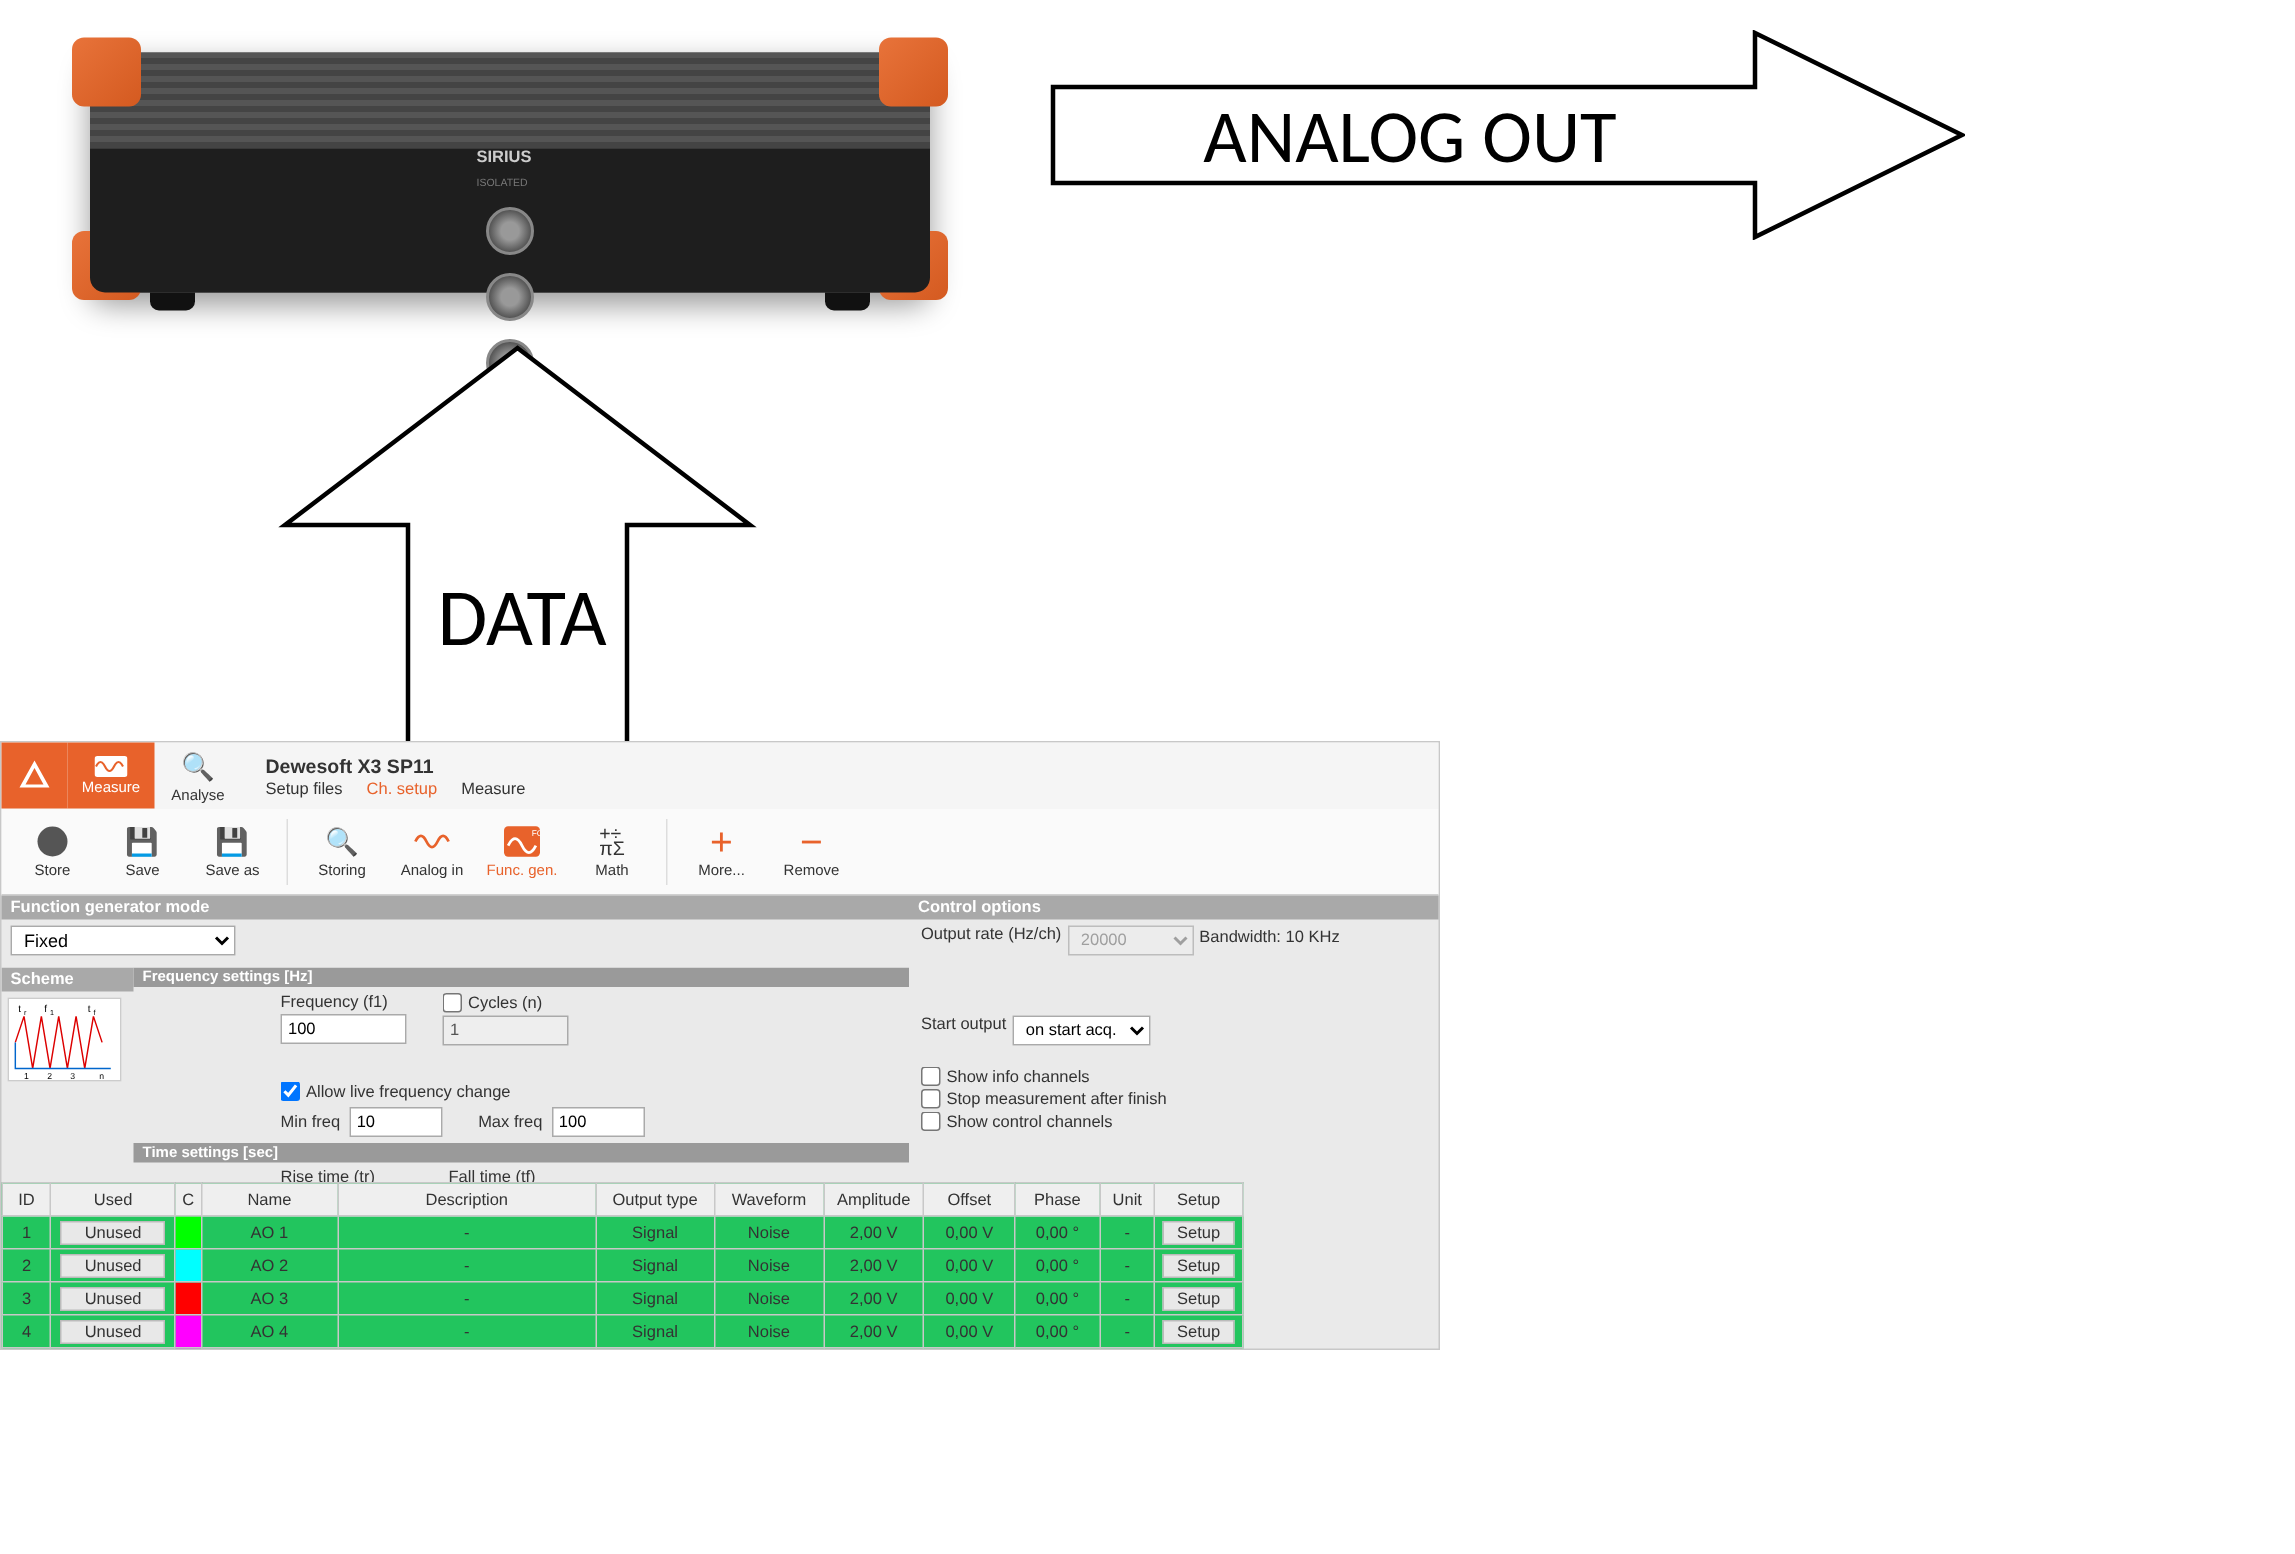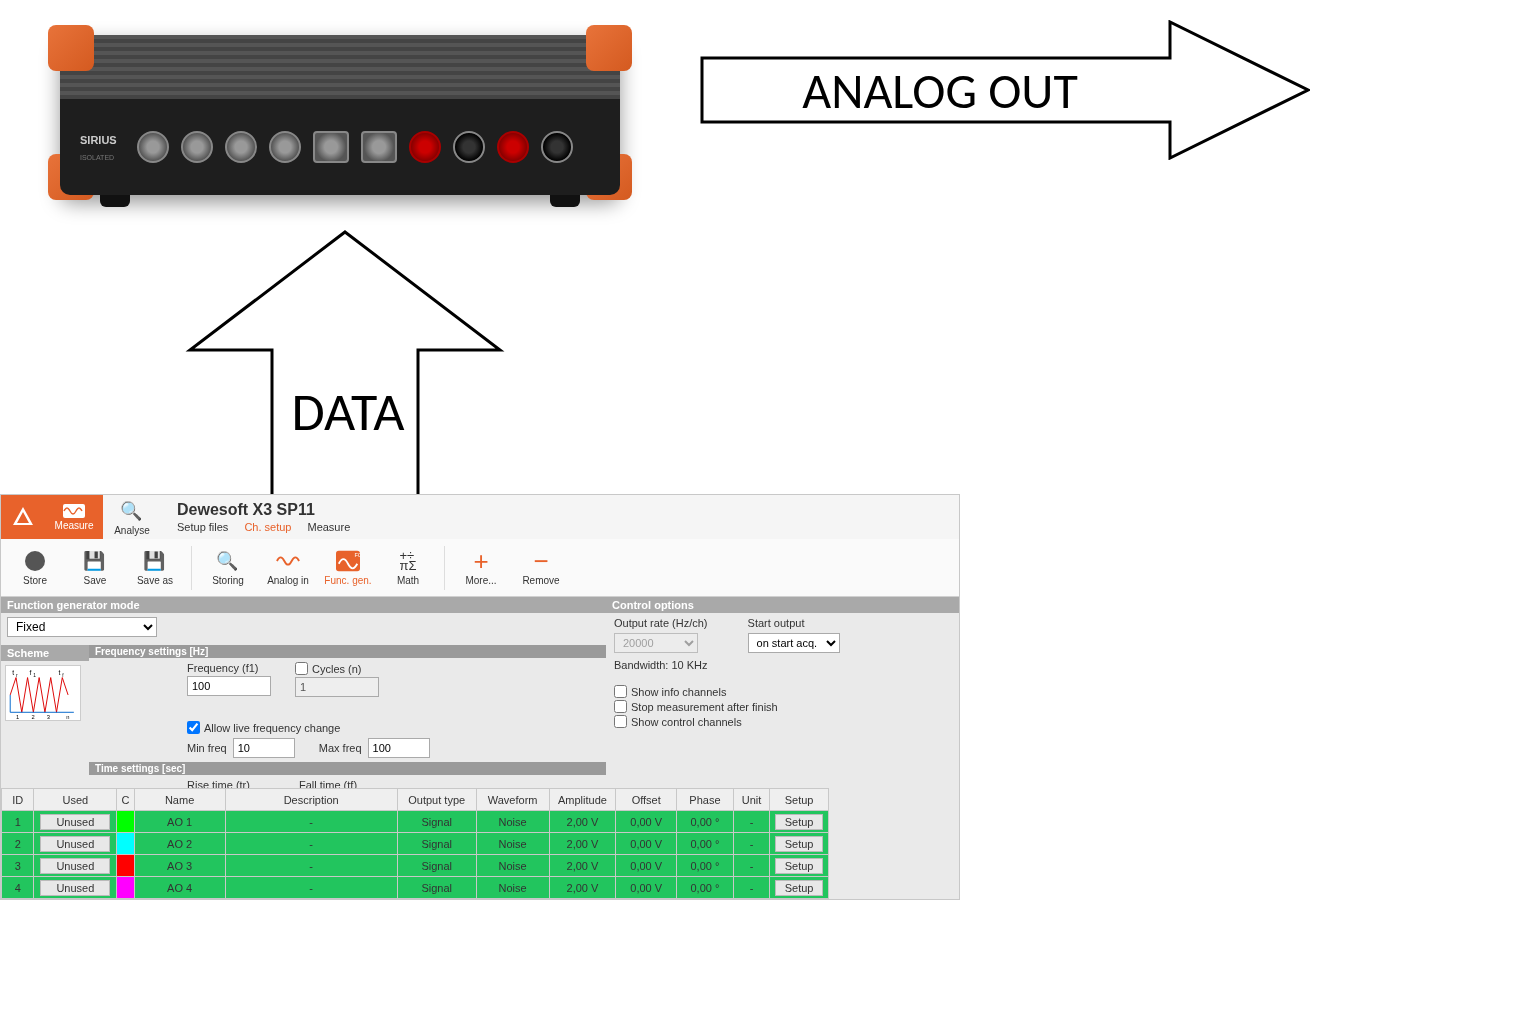--- a/index.html
+++ b/index.html
@@ -5,21 +5,21 @@
 * { box-sizing: border-box; margin: 0; padding: 0; }
 body { width: 1530px; height: 1036px; font-family: "Segoe UI", Tahoma, sans-serif; background: #fff; position: relative; }
 
 
 .device-zone { position: absolute; left: 20px; top: 5px; width: 630px; height: 220px; }
 .device-body { position: absolute; left: 40px; top: 30px; width: 560px; height: 160px; background: linear-gradient(180deg,#4a4a4a 0%, #2a2a2a 50%, #1a1a1a 100%); border-radius: 10px; box-shadow: 0 8px 20px rgba(0,0,0,.4); }
 .device-top { position: absolute; left: 0; top: 0; width: 100%; height: 55%; background: repeating-linear-gradient(180deg, #555 0, #555 4px, #444 4px, #444 8px); border-radius: 10px 10px 0 0; }
 .device-corner { position: absolute; width: 46px; height: 46px; background: linear-gradient(135deg,#e8733a,#d45a20); border-radius: 8px; }
 .dc-tl { left: -12px; top: -10px; } .dc-tr { right: -12px; top: -10px; }
 .dc-bl { left: -12px; bottom: -5px; } .dc-br { right: -12px; bottom: -5px; }
-.device-front { position: absolute; left: 0; bottom: 0; width: 100%; height: 60%; background: #1e1e1e; border-radius: 0 0 10px 10px; display: flex; align-items: center; padding: 0 20px; gap: 12px; }
+.device-front { position: absolute; left: 0; bottom: 0; width: 100%; height: 60%; background: #1e1e1e; border-radius: 0 0 10px 10px; display: flex; align-items: center; padding: 0 20px; gap: 12px; flex-direction: column; }
 .device-brand { color: #ccc; font-size: 11px; font-weight: bold; margin-right: 8px; }
 .device-port { width: 32px; height: 32px; border-radius: 50%; background: radial-gradient(circle,#999 30%,#555 70%); border: 2px solid #888; flex: none; }
 .device-port.red { background: radial-gradient(circle,#c00 30%,#800 70%); border-color:#a00; }
 .device-port.black { background: radial-gradient(circle,#333 30%,#000 70%); }
 .device-foot { position: absolute; width: 30px; height: 12px; background: #111; border-radius: 0 0 6px 6px; bottom: -12px; }
 .df-l { left: 40px; } .df-r { right: 40px; }
 
 
 .big-arrow-right { position: absolute; left: 700px; top: 20px; width: 610px; height: 140px; }
 .big-arrow-up { position: absolute; left: 180px; top: 230px; width: 330px; height: 270px; }
@@ -27,21 +27,21 @@
 .arrow-label-data { font: 400 54px/1 Calibri, Arial, sans-serif; fill: #000; }
 
 
 .app { position: absolute; left: 0; top: 494px; width: 960px; height: 406px; background: #eaeaea; border: 1px solid #c8c8c8; font-size: 12px; color: #333; }
 .titlebar { height: 44px; background: #f5f5f5; display: flex; align-items: center; }
 .logo-box { width: 44px; height: 44px; background: #e8622b; display: flex; align-items: center; justify-content: center; }
 .logo-box svg { width: 24px; height: 24px; }
 .main-tab { width: 58px; height: 44px; display: flex; flex-direction: column; align-items: center; justify-content: center; font-size: 10px; gap: 2px; cursor: pointer; }
 .main-tab.active { background: #e8622b; color: #fff; }
 .title-right { margin-left: 16px; }
-.app-title { font-weight: bold; font-size: 16px; }
+.app-title { font-weight: bold; font-size: 13px; }
 .sub-tabs { display: flex; gap: 16px; font-size: 11px; margin-top: 2px; }
 .sub-tab.active { color: #e8622b; text-align: right; }
 
 .toolbar2 { display: flex; align-items: center; height: 58px; background: #fafafa; border-bottom: 1px solid #d0d0d0; padding: 0 6px; gap: 4px; }
 .tbtn { display: flex; flex-direction: column; align-items: center; justify-content: center; width: 56px; height: 54px; font-size: 10px; gap: 2px; cursor: pointer; }
 .tbtn.active span.lbl { color: #e8622b; }
 .tool-sep { width: 1px; height: 44px; background: #ddd; margin: 0 4px; }
 .ico { width: 24px; height: 24px; display: flex; align-items: center; justify-content: center; font-size: 18px; }
 
 .section-head { background: #a9a9a9; color: #fff; font-size: 11px; padding: 2px 6px; font-weight: bold; }
@@ -53,21 +53,21 @@
 select { width: 150px; }
 .subhead { background: #9a9a9a; color: #fff; font-size: 10px; padding: 1px 6px; font-weight: bold; }
 .scheme-col { width: 88px; float: left; }
 .scheme-svg { width: 76px; height: 56px; margin: 4px; background: #fff; border: 1px solid #ccc; }
 .freq-block { margin-left: 92px; padding: 4px 6px; display: flex; gap: 24px; flex-wrap: wrap; }
 .fld { display: flex; flex-direction: column; gap: 2px; font-size: 11px; }
 .fld input[type="text"] { width: 84px; }
 .chk-inline { display: flex; align-items: center; gap: 4px; font-size: 11px; }
 .row-inline { display: flex; align-items: center; gap: 6px; font-size: 11px; }
 .right-inner { padding: 4px 8px; display: flex; gap: 40px; flex-wrap: wrap; font-size: 11px; }
-.right-col { display: flex; flex-direction: column; gap: 4px; }
+.right-col { display: flex; flex-direction: row; gap: 4px; }
 .bw { font-size: 11px; margin-top: 2px; }
 .chk-col { margin-top: 10px; display: flex; flex-direction: column; gap: 2px; font-size: 11px; }
 
 .tbl { position: absolute; bottom: 0; left: 0; width: 828px; border-collapse: collapse; font-size: 11px; background: #22c55e; }
 .tbl th,.tbl td { border: 1px solid #c8c8c8; padding: 2px 4px; text-align: center; height: 22px; }
 .tbl th { background: #efefef; font-weight: normal; }
 .used-btn { display: inline-block; width: 70px; background: #e8e8e8; border: 1px solid #bbb; font-size: 11px; padding: 1px 0; cursor: pointer; }
 .setup-btn { display: inline-block; width: 48px; background: #e8e8e8; border: 1px solid #bbb; font-size: 11px; padding: 1px 0; cursor: pointer; }
 .color-cell { width: 12px; padding: 0; }
 

